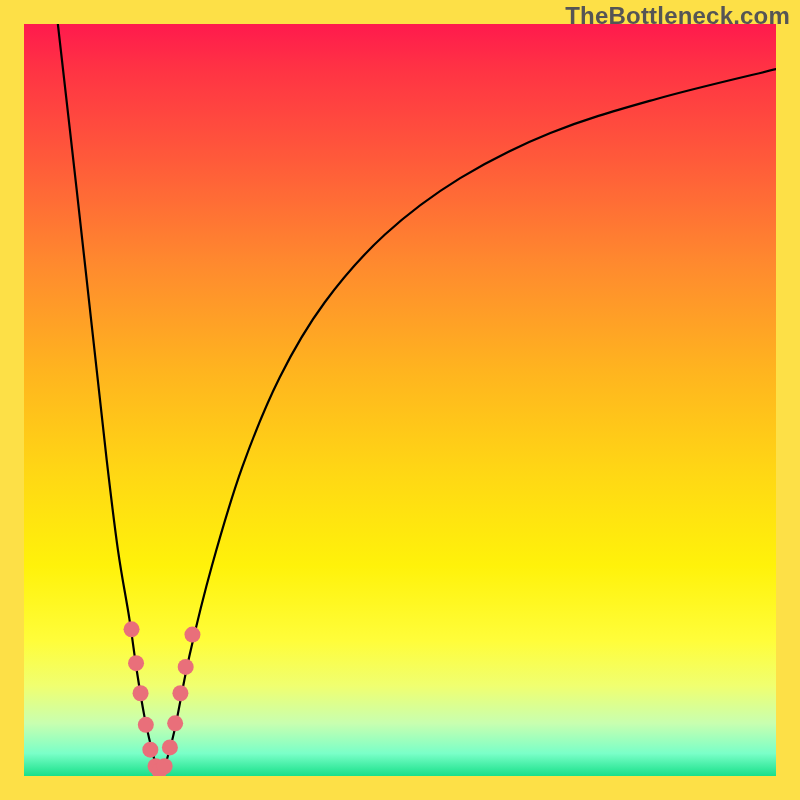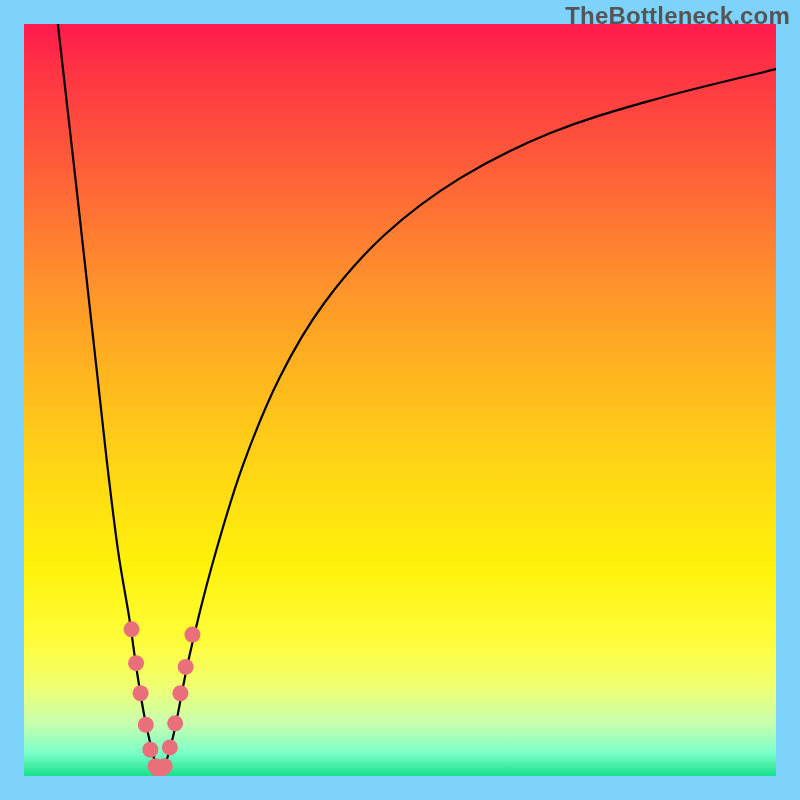--- a/index.html
+++ b/index.html
@@ -9,21 +9,21 @@
     height: 800px;
     background: #000;
     overflow: hidden;
   }
   .frame {
     position: absolute;
     left: 0;
     top: 0;
     width: 800px;
     height: 800px;
-    background: #7dd3fc;
+    background: #fde047;
   }
   .plot {
     position: absolute;
     left: 24px;
     top: 24px;
     width: 752px;
     height: 752px;
     background: linear-gradient(to bottom,
       #ff1a4d 0%,
       #ff3344 6%,

